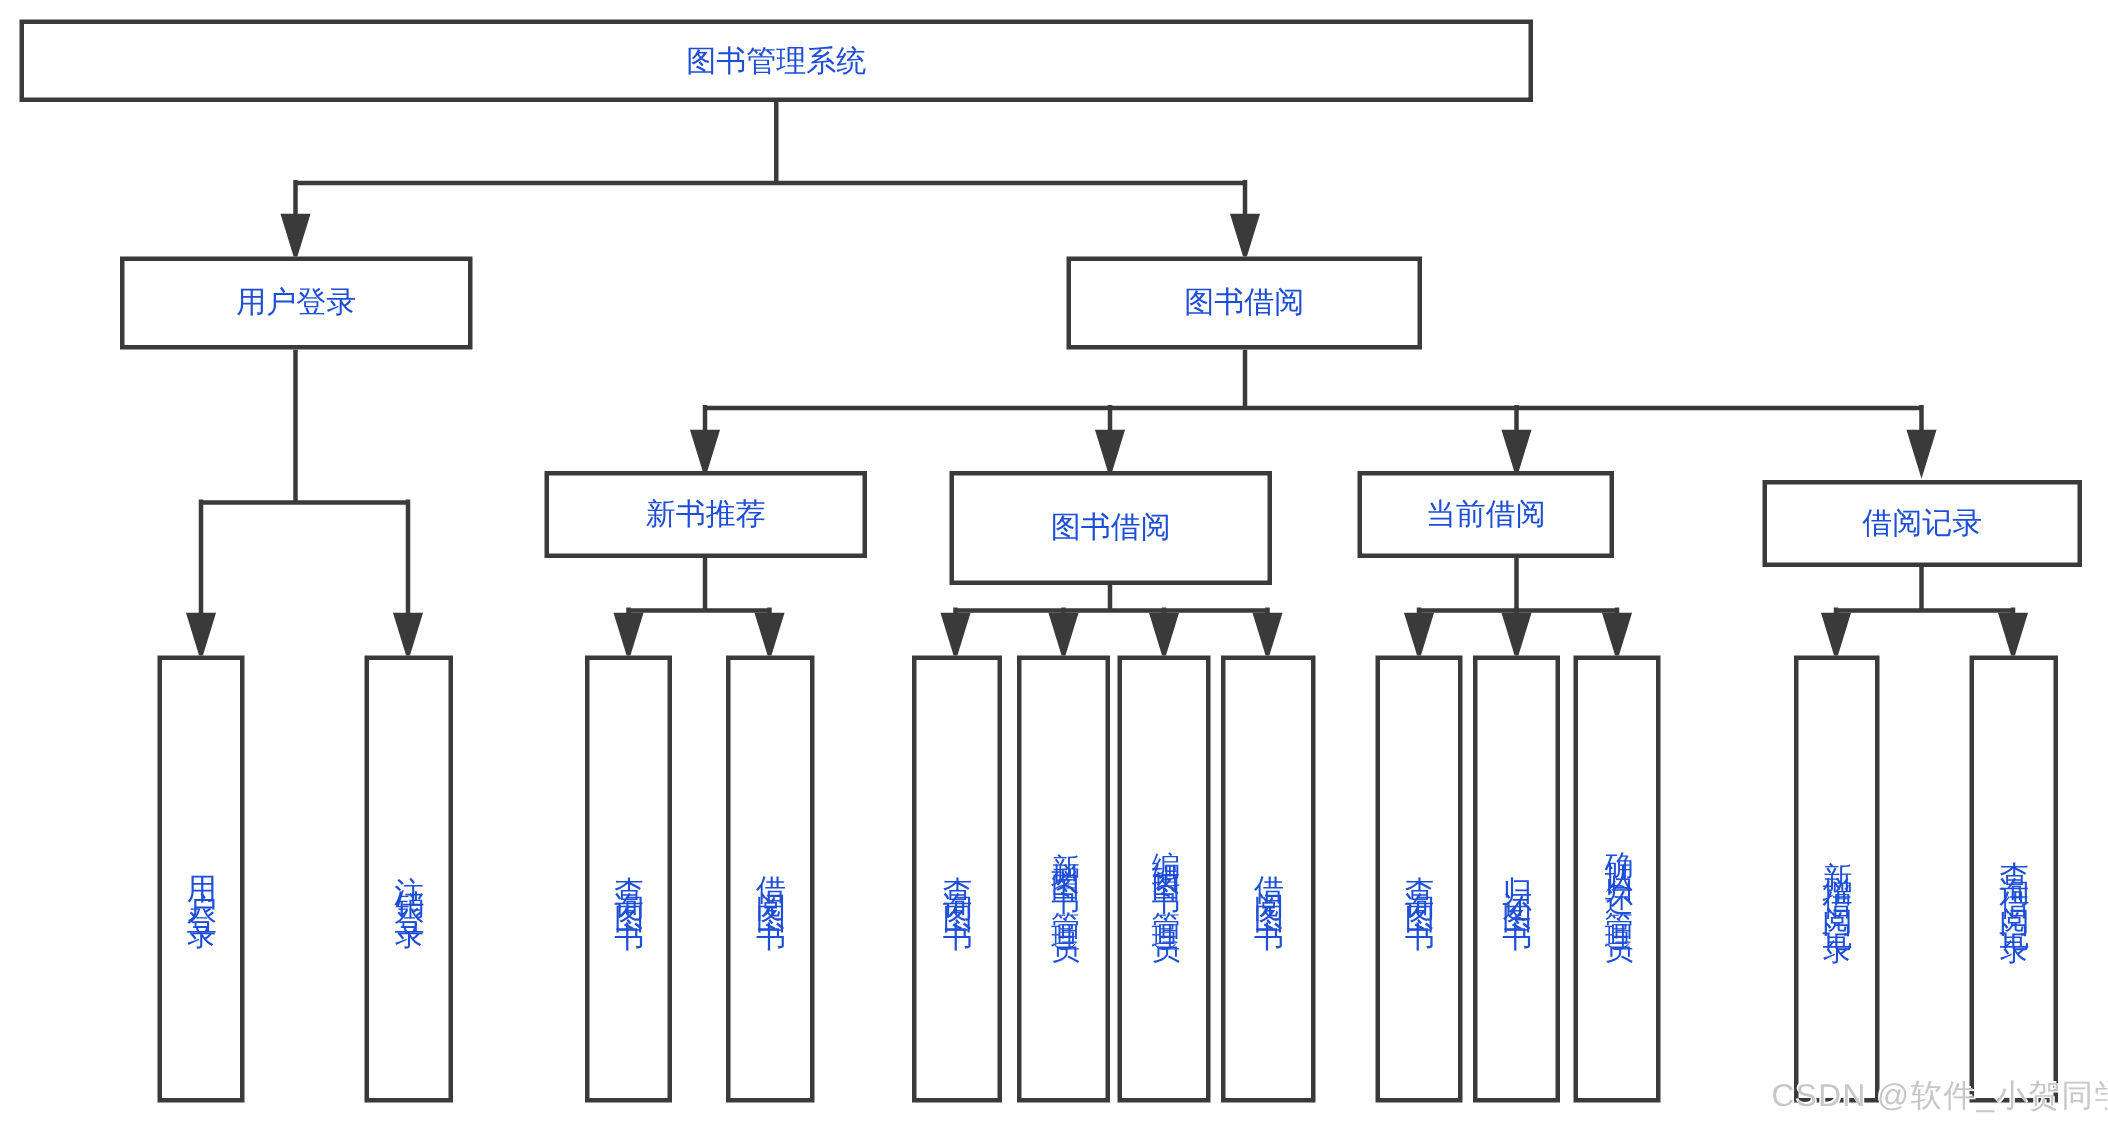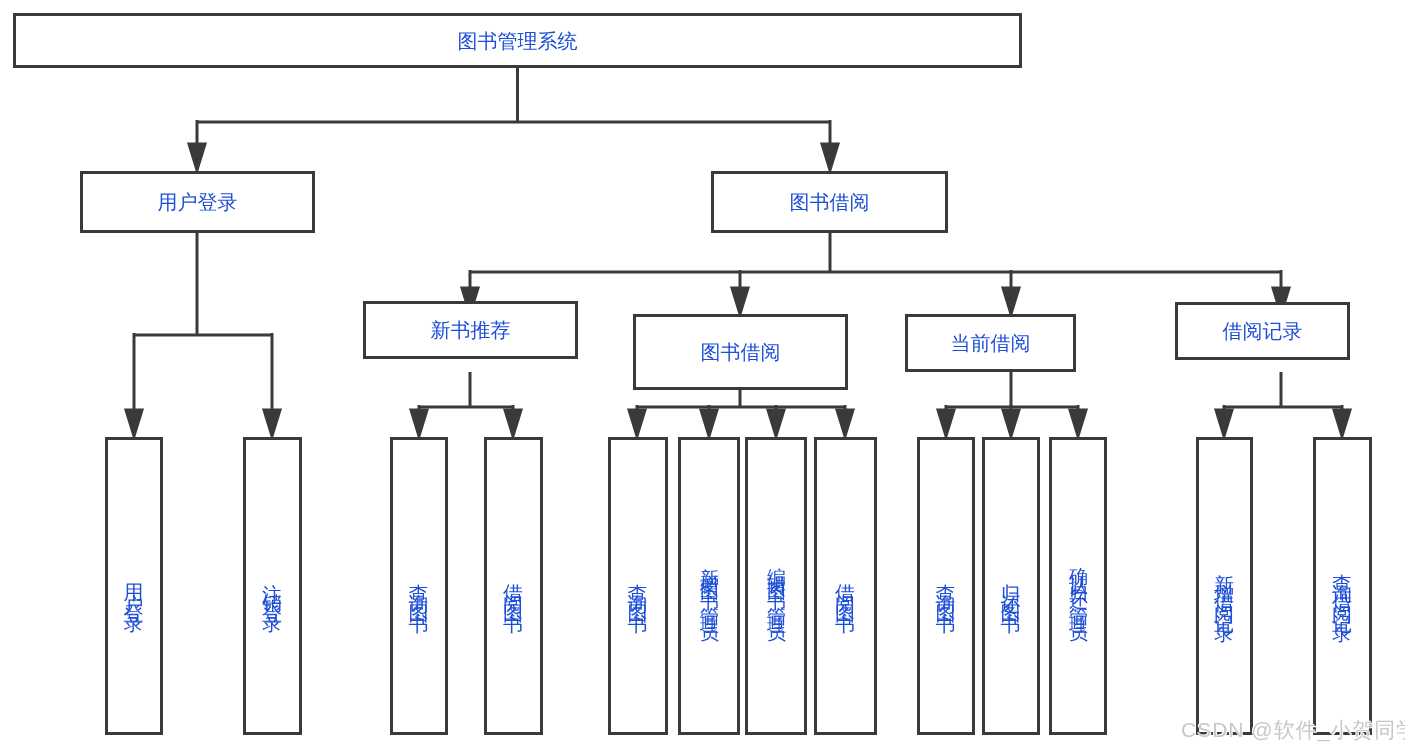--- a/index.html
+++ b/index.html
@@ -130,24 +130,24 @@
         <polygon points="1342,436 1334,410 1350,410"></polygon>
       </g>
     </g>
   </svg>
 
   <div class="node" style="left:13px;top:13px;width:1009px;height:55px">图书管理系统</div>
 
   <div class="node" style="left:80px;top:171px;width:235px;height:62px">用户登录</div>
   <div class="node" style="left:711px;top:171px;width:237px;height:62px">图书借阅</div>
 
-  <div class="node" style="left:363px;top:301px;width:215px;height:58px">新书推荐</div>
+  <div class="node" style="left:363px;top:314px;width:215px;height:58px">新书推荐</div>
   <div class="node" style="left:633px;top:314px;width:215px;height:76px">图书借阅</div>
   <div class="node" style="left:905px;top:314px;width:171px;height:58px">当前借阅</div>
-  <div class="node" style="left:1175px;top:302px;width:175px;height:58px">借阅记录</div>
+  <div class="node" style="left:1175px;top:320px;width:213px;height:58px">借阅记录</div>
 
   <div class="node v" style="left:105px;top:437px;width:58px;height:298px">用户登录</div>
   <div class="node v" style="left:243px;top:437px;width:59px;height:298px">注销登录</div>
 
   <div class="node v" style="left:390px;top:437px;width:58px;height:298px">查询图书</div>
   <div class="node v" style="left:484px;top:437px;width:59px;height:298px">借阅图书</div>
 
   <div class="node v" style="left:608px;top:437px;width:60px;height:298px">查询图书</div>
   <div class="node v long" style="left:678px;top:437px;width:62px;height:298px">新增图书（管理员）</div>
   <div class="node v long" style="left:745px;top:437px;width:62px;height:298px">编辑图书（管理员）</div>

